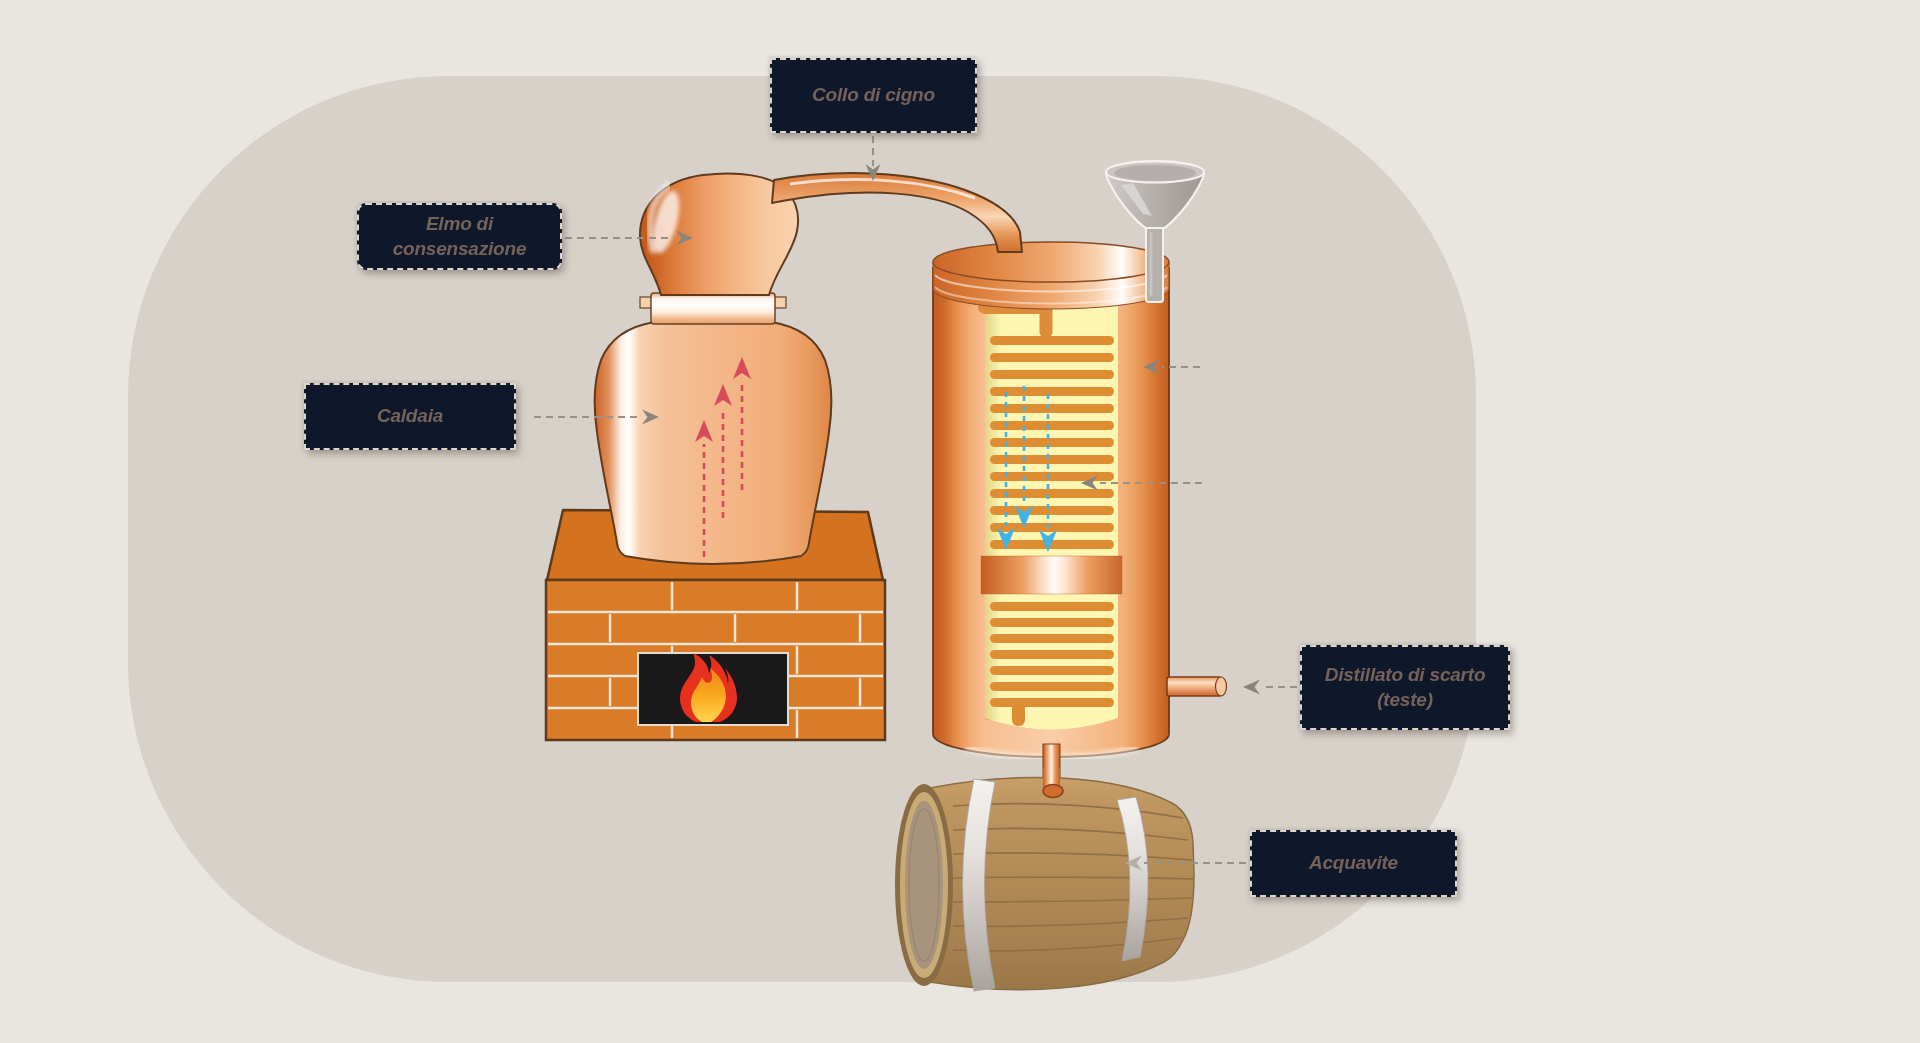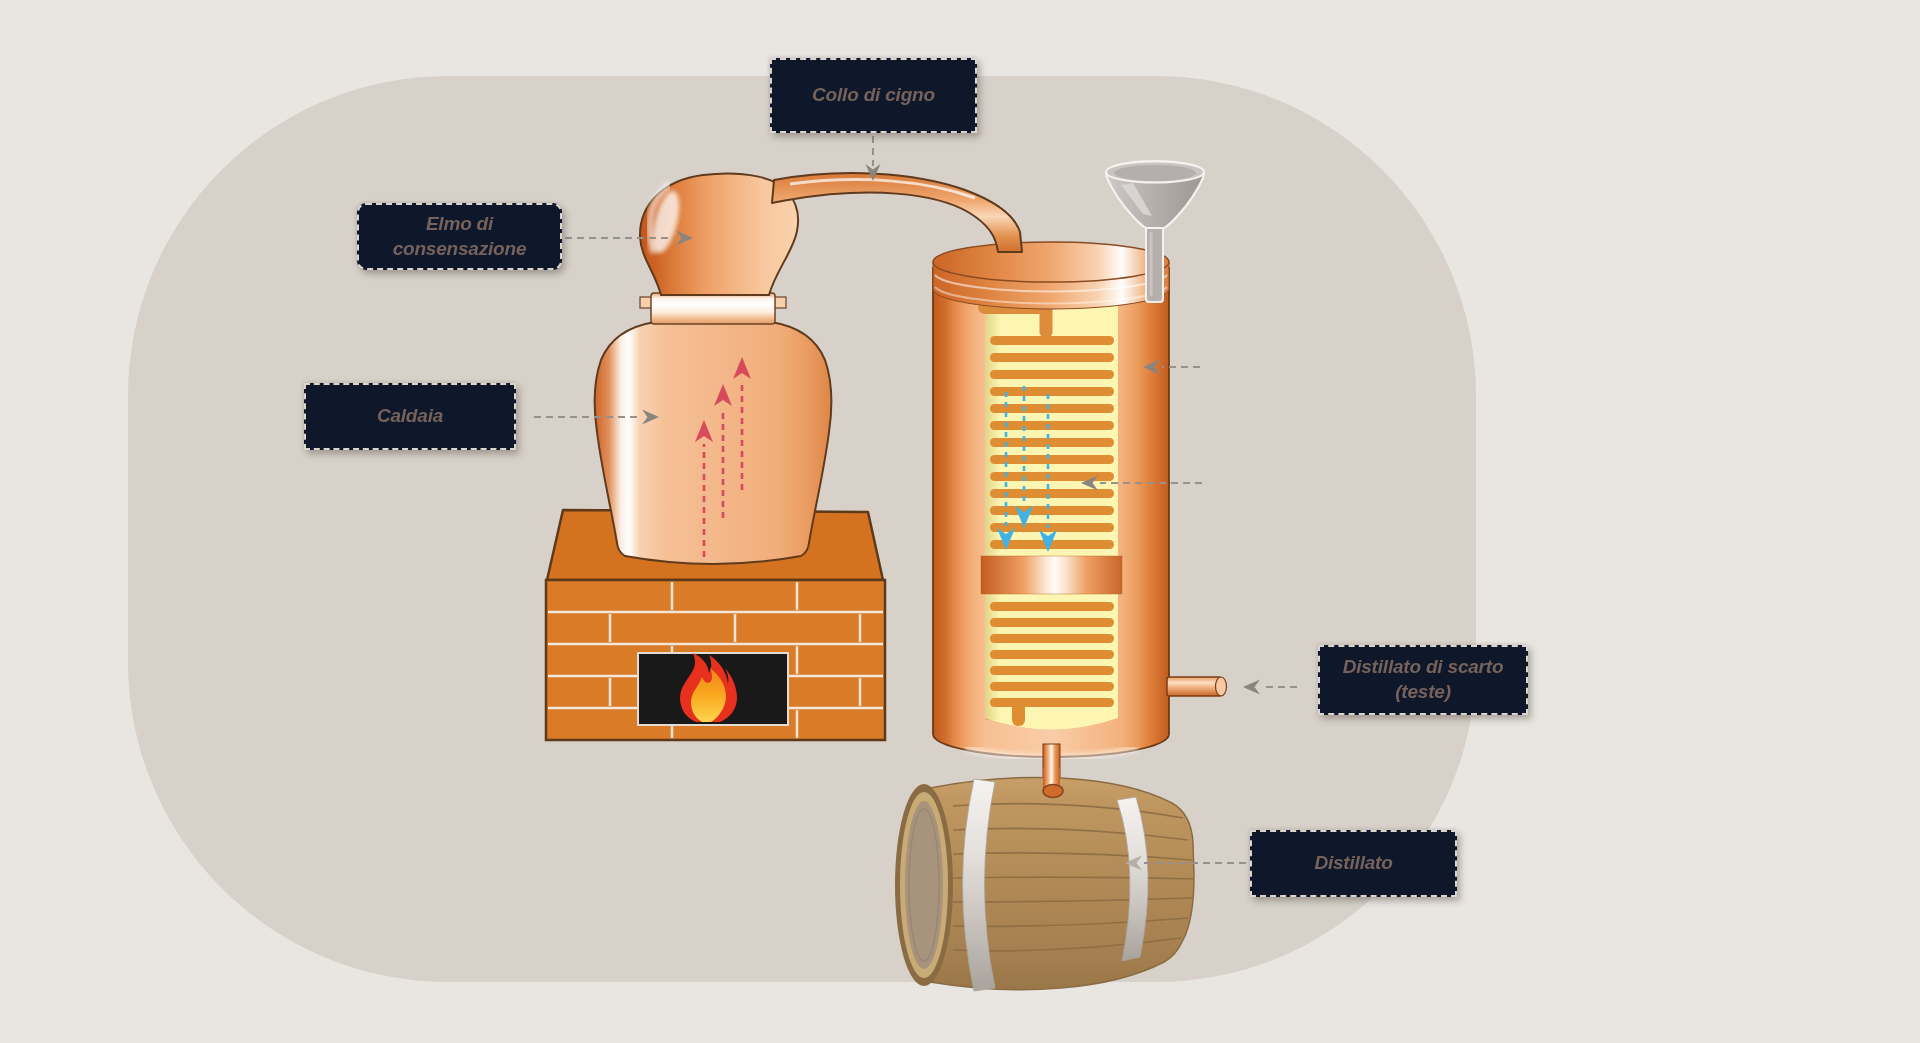--- a/index.html
+++ b/index.html
@@ -12,21 +12,21 @@
          text-align:center;background:#0f172a;border:2px dashed #dcd5cc;
          box-sizing:border-box;padding:2px 4px;
          font-style:italic;font-weight:700;font-size:19px;line-height:1.3;
          letter-spacing:-0.2px;color:#75625a;
          box-shadow:3px 4px 7px rgba(95,85,75,.45), -1px -1px 3px rgba(160,152,142,.28);}
   #lbl-collo{left:770px;top:58px;width:207px;height:75px;}
   #lbl-elmo{left:357px;top:203px;width:205px;height:67px;border-radius:9px;}
   #lbl-caldaia{left:304px;top:383px;width:212px;height:67px;}
   #lbl-tino{left:1203px;top:327px;width:207px;height:76px;}
   #lbl-serpentina{left:1205px;top:447px;width:205px;height:73px;}
-  #lbl-distillato{left:1300px;top:645px;width:210px;height:70px;margin-left:18px;}
+  #lbl-distillato{left:1300px;top:645px;width:210px;height:85px;}
   #lbl-acquavite{left:1250px;top:830px;width:207px;height:67px;}
 </style>
 </head>
 <body>
 
 <div class="stage">
   <div class="capsule"></div>
 
   <svg class="diagram-svg" width="1920" height="1043" viewBox="0 0 1920 1043">
     <defs>
@@ -323,14 +323,14 @@
       <path d="M1081,483 L1098,475.5 L1092.5,483 L1098,490.5 Z"></path>
       <path d="M1243,687 L1260,679.5 L1254.5,687 L1260,694.5 Z"></path>
       <path d="M1125,863 L1142,855.5 L1136.5,863 L1142,870.5 Z" fill="#b3aea6"></path>
     </g>
   </svg>
 
   <div class="label" id="lbl-collo">Collo di cigno</div>
   <div class="label" id="lbl-elmo">Elmo di consensazione</div>
   <div class="label" id="lbl-caldaia">Caldaia</div>
   <div class="label" id="lbl-distillato">Distillato di scarto (teste)</div>
-  <div class="label" id="lbl-acquavite">Distillato</div>
+  <div class="label" id="lbl-acquavite">Acquavite</div>
 </div>
 
 </body></html>

